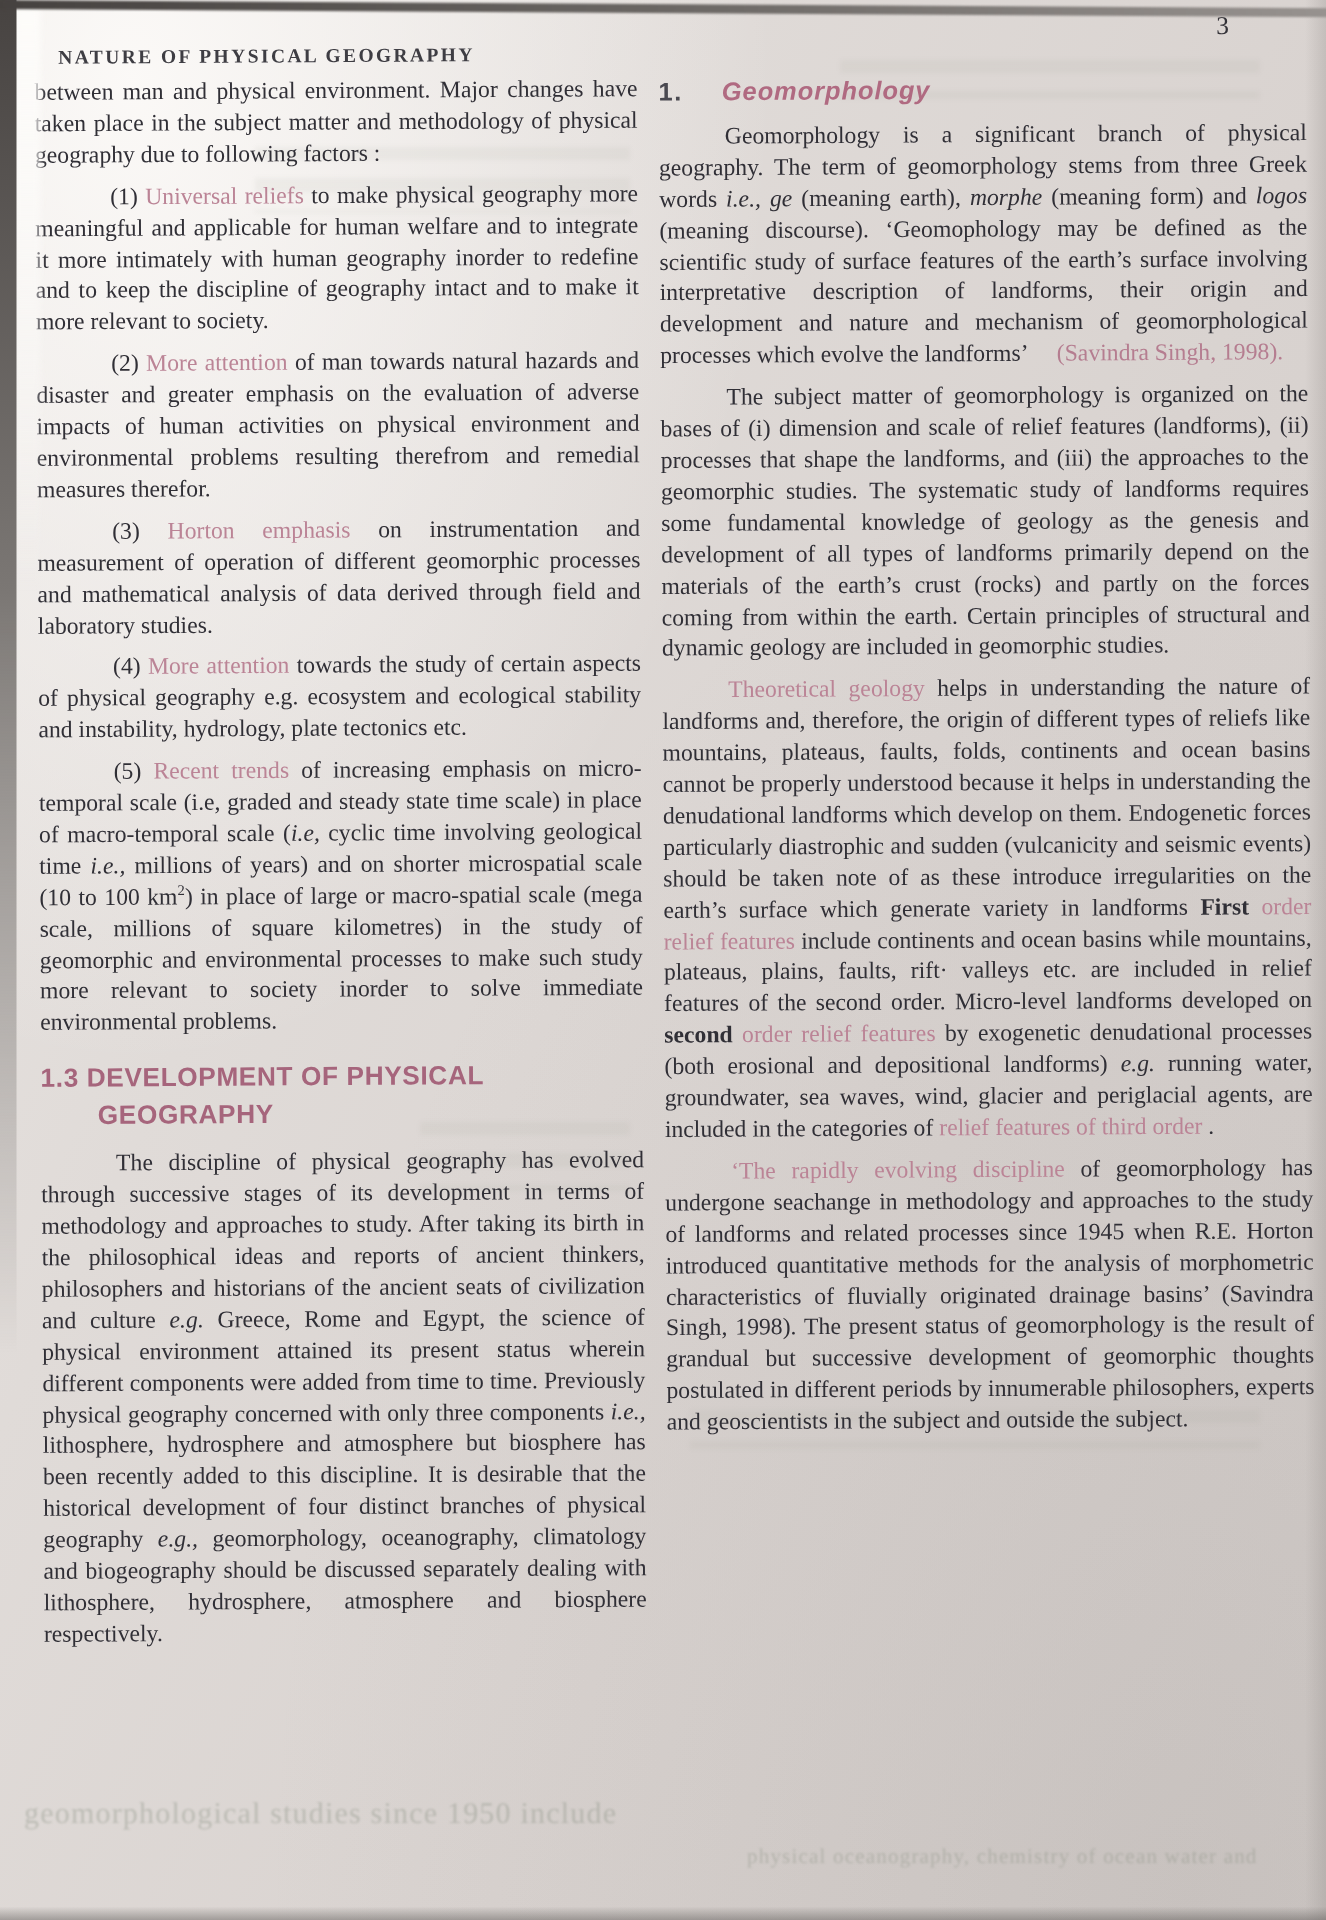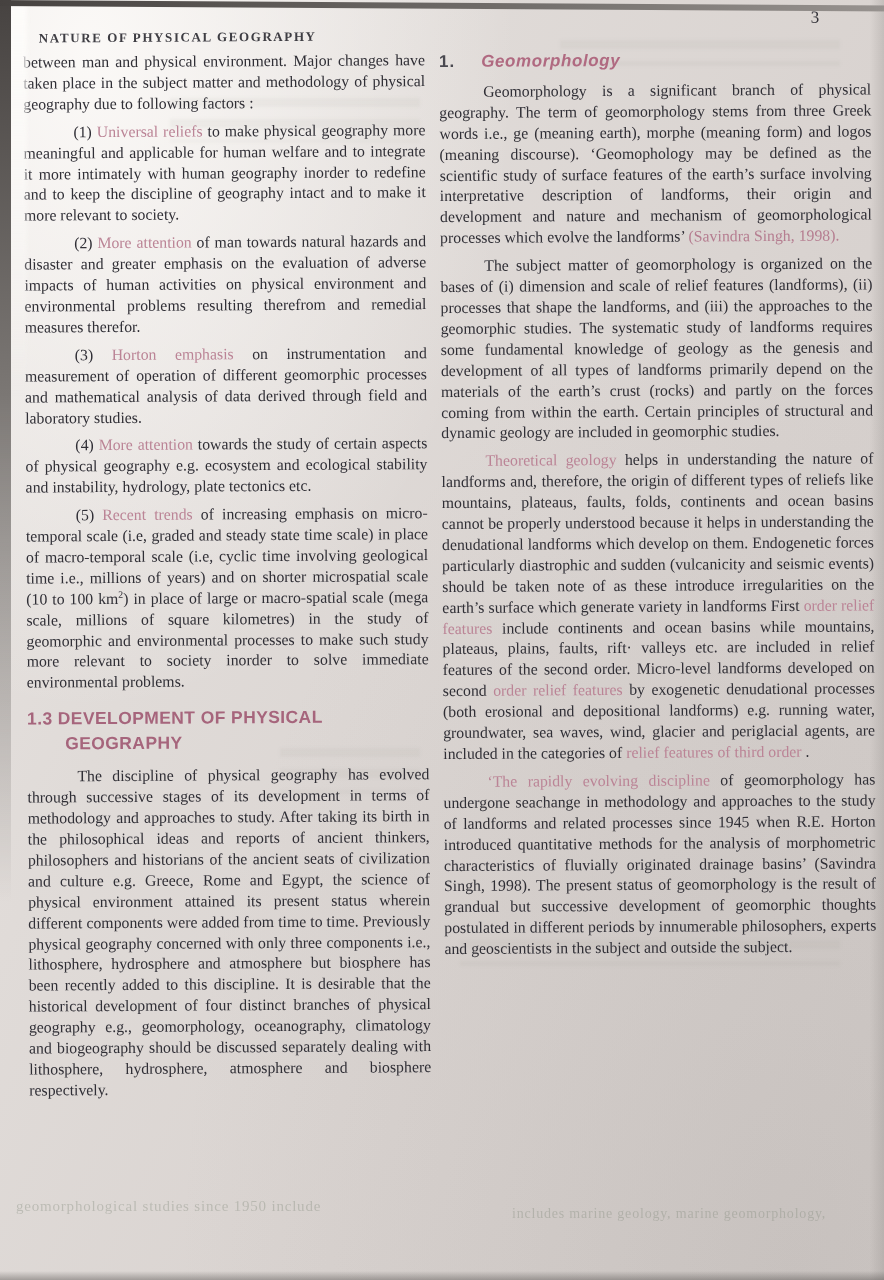--- a/index.html
+++ b/index.html
@@ -48,23 +48,23 @@
   .cols{display:flex;flex-direction:row;align-items:flex-start;
     padding:2px 10px 0 26px;gap:14px;}
   .col{font-size:15.8px;line-height:20.9px;text-align:justify;}
   .col-left{width:402px;}
   .col-right{width:432px;}
   .col p{margin:0 0 7px 0;text-indent:50px;}
   .col-right p{text-indent:44px;}
   p.noindent{text-indent:0;}
 
   .run-pink{color:#bb8496;}
-  .run-cite{color:#b57d90;}
-  .run-bold{font-weight:normal;}
-  .run-italic{}
+  .run-cite{color:#b57d90;margin-left:16px;}
+  .run-bold{font-weight:bold;}
+  .run-italic{font-style:italic;}
   .run-sup{vertical-align:super;font-size:0.62em;line-height:0;}
 
   .sec-heading{font-family:"Liberation Sans","DejaVu Sans",sans-serif;
     font-weight:bold;color:#a6657c;font-size:17.5px;line-height:25px;
     letter-spacing:0.4px;margin:13px 0 10px 0;
     padding-left:38px;text-indent:-38px;width:330px;text-align:left;}
   .geo-heading{font-family:"Liberation Sans","DejaVu Sans",sans-serif;
     font-weight:bold;font-size:17px;margin:2px 0 9px 0;text-align:left;}
   .geo-heading .num{color:#4a4950;letter-spacing:1px;margin-right:26px;}
   .geo-heading .lbl{color:#b06a81;letter-spacing:0.6px;font-style:italic;}
@@ -72,22 +72,22 @@
 </head>
 <body>
 
 <div id="scan">
 
   <div id="ghost-layer">
     <div class="smudge" style="left:170px;top:98px;width:250px;height:44px;"></div>
     <div class="smudge" style="left:560px;top:40px;width:280px;height:26px;"></div>
     <div class="smudge" style="left:280px;top:748px;width:140px;height:46px;"></div>
     <div class="smudge" style="left:460px;top:940px;width:380px;height:26px;"></div>
-  <span class="ghost" style="left: 16px; top: 1198px; font-size: 15px;">geomorphological studies since 1950 include</span>
-      <span class="ghost" style="left: 512px; top: 1206px; font-size: 14px;">includes marine geology, marine geomorphology,</span>
+  <span class="ghost" style="left: 16px; top: 1198px; font-size: 20px;">geomorphological studies since 1950 include</span>
+      <span class="ghost" style="left: 498px; top: 1231px; font-size: 14px;">physical oceanography, chemistry of ocean water and</span>
     </div>
 
   <div id="content">
 
     <div class="headrow">
       <span class="running-head">NATURE OF PHYSICAL GEOGRAPHY</span>
       <span class="pageno">3</span>
     </div>
 
     <div class="cols">

